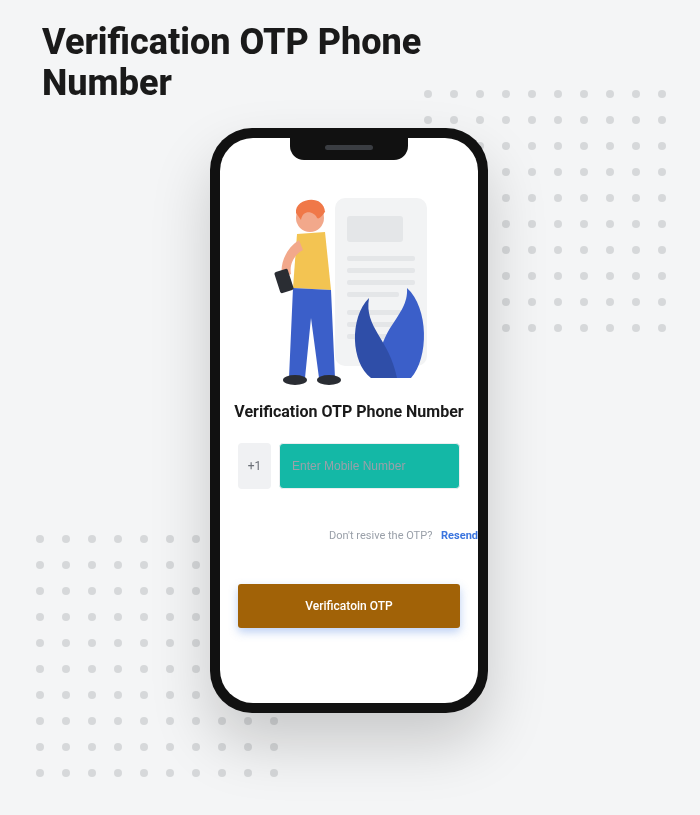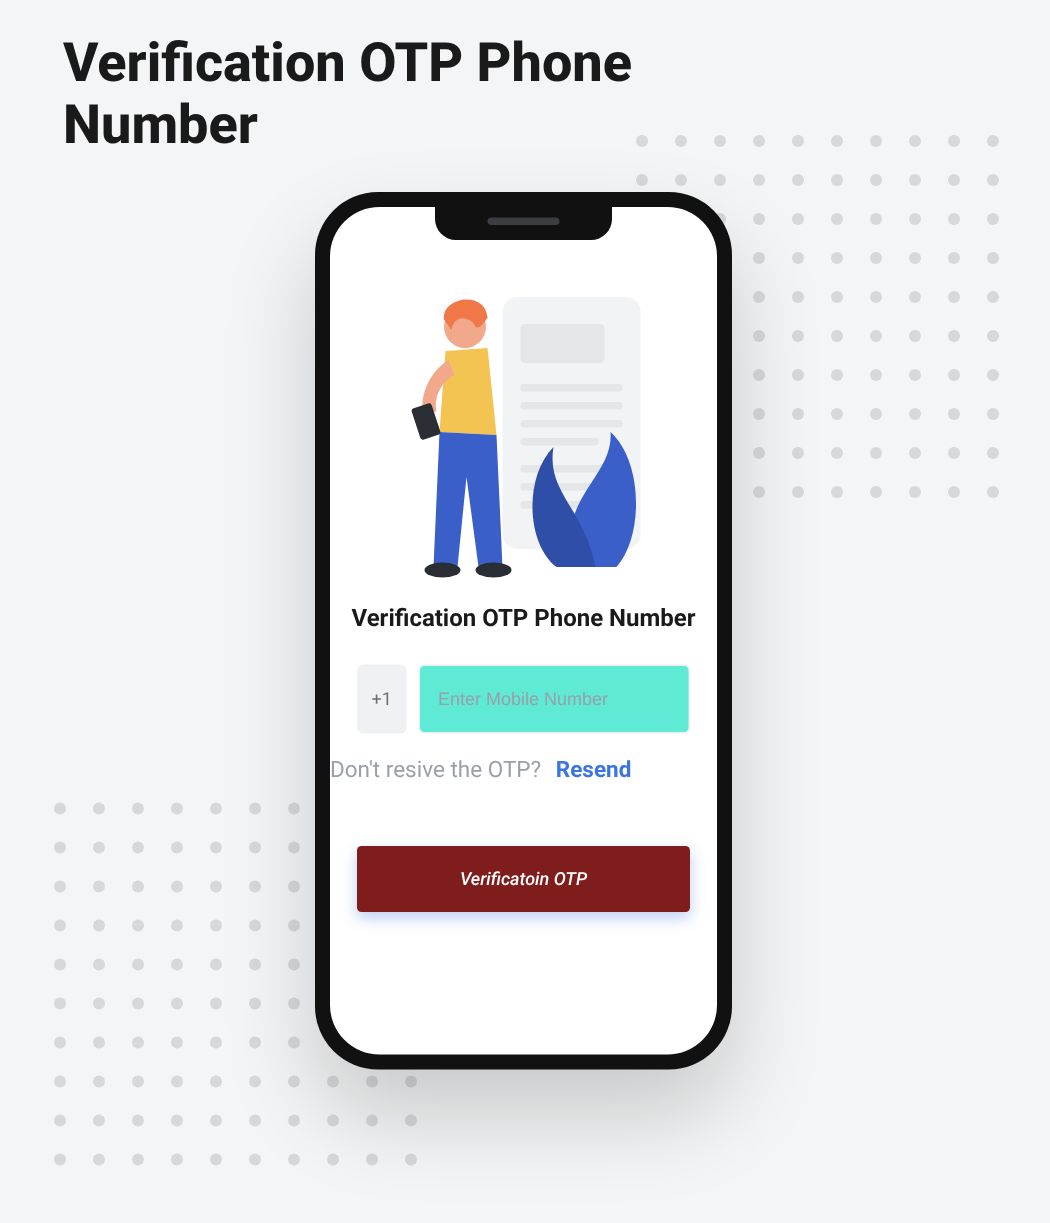--- a/index.html
+++ b/index.html
@@ -141,54 +141,53 @@
       border-radius: 4px;
       display:flex;
       align-items:center;
       justify-content:center;
       font-size: 12px;
       color: #6b6f76;
     }
     .phone-input {
       flex:1;
       height:46px;
-      background:#5eead4;
+      background:#14b8a6;
       border:1px solid #eceef0;
       border-radius:4px;
       padding: 0 12px;
       font-size: 12px;
       color:#333;
     }
     .phone-input::placeholder { color:#9aa0a9; }
     .resend-row {
-      text-align:left;
-      font-size: 15px;
+      text-align:right;
+      font-size: 11px;
       color:#9aa0a9;
-      margin-top: 15px;
+      margin-top: 40px;
     }
     .resend-link {
       color:#3b75df;
       font-weight:700;
       cursor:pointer;
       margin-left: 6px;
     }
     .verify-btn {
       margin: 42px 18px 0;
       height: 44px;
-      background: #7f1d1d;
+      background: #a16207;
       border-radius: 3px;
       display:flex;
       align-items:center;
       justify-content:center;
       color:#fff;
       font-size: 12px;
       font-weight: 500;
       cursor:pointer;
       box-shadow: 0 4px 10px rgba(59,117,223,0.35);
-      font-style: italic;
     }
   </style>
 </head>
 <body>
 
 <h1 class="page-title">Verification OTP Phone Number</h1>
 
 <div class="dots-tr">
     <div class="dot"></div>
     <div class="dot"></div>

